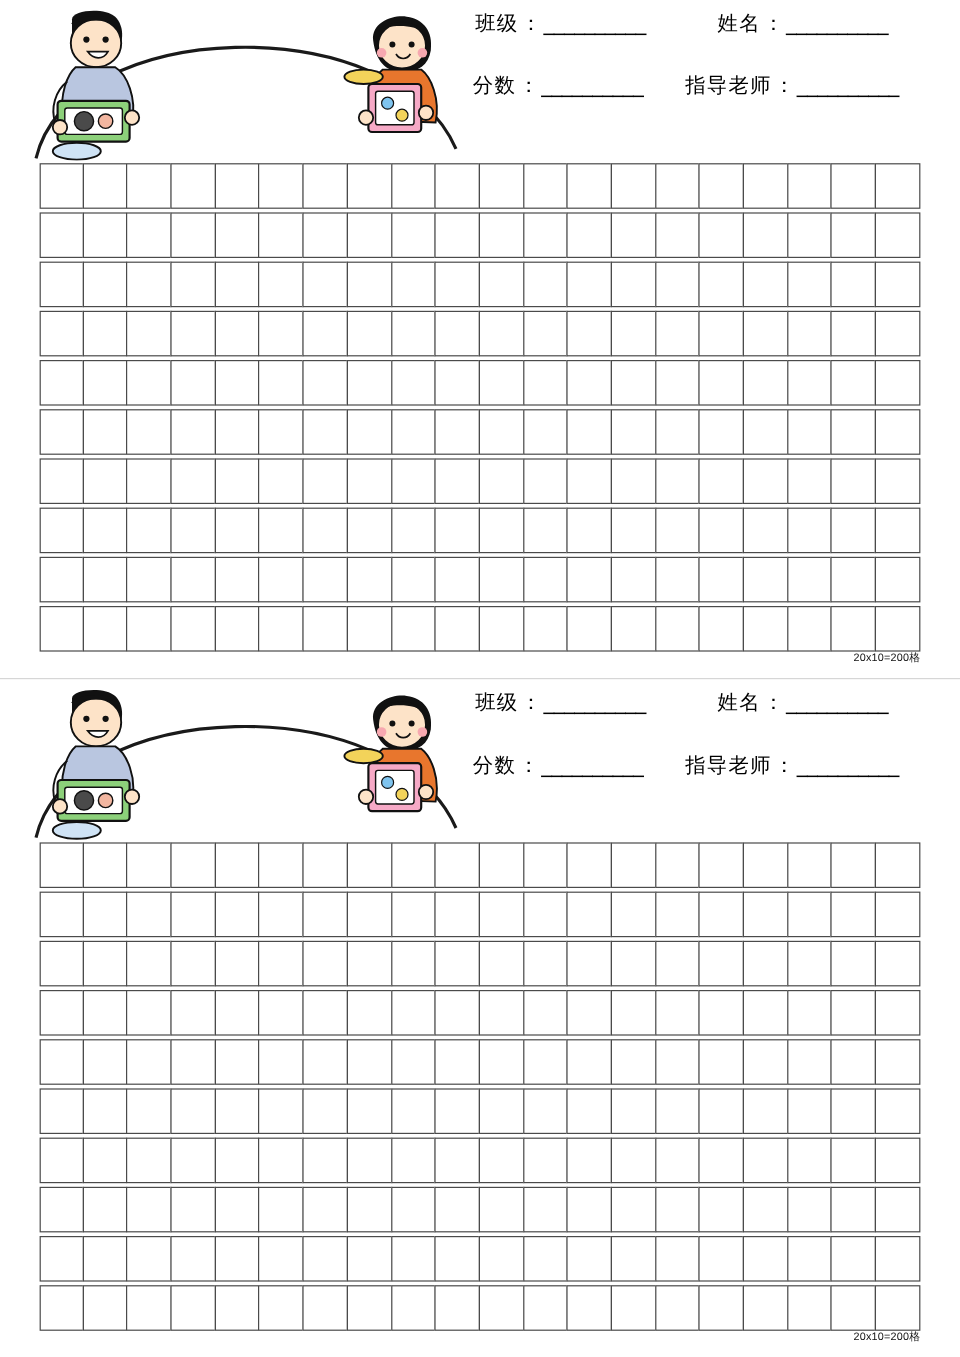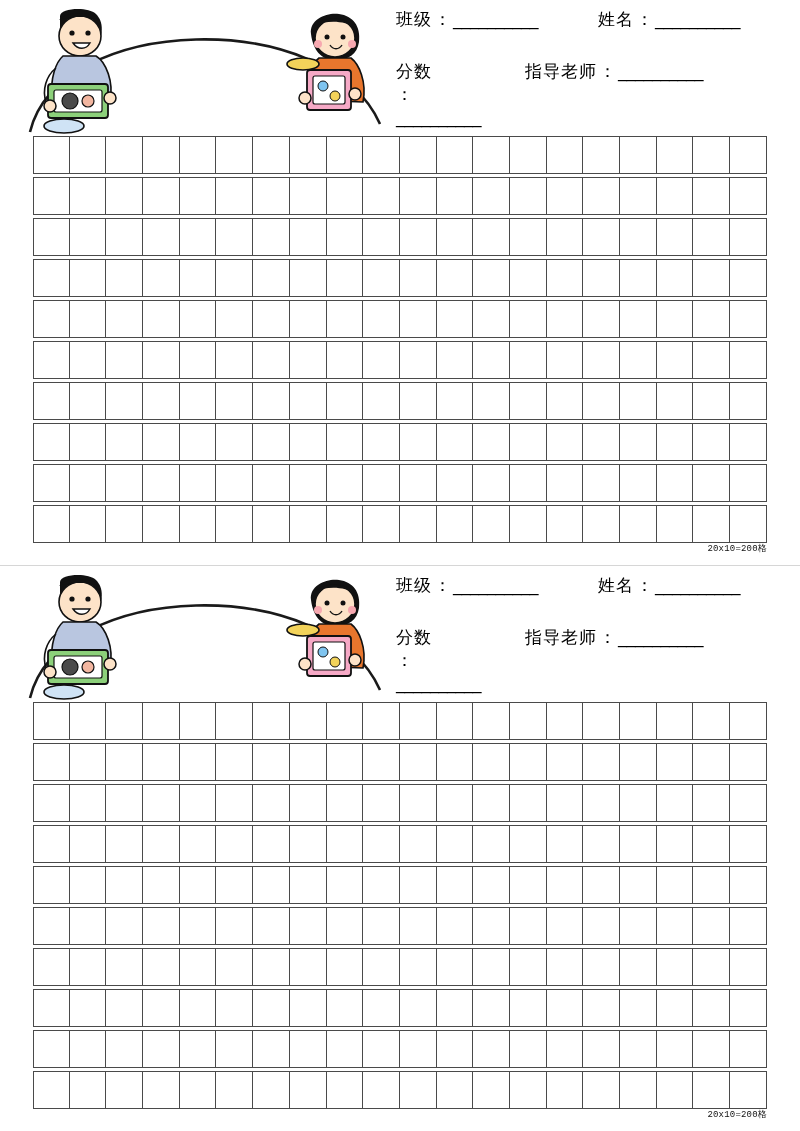--- a/index.html
+++ b/index.html
@@ -81,22 +81,22 @@
     font-family: "DejaVu Sans", sans-serif;
     margin: 0 2px;
   }
   .field-blank {
     font-size: 18px;
     font-family: "DejaVu Sans", sans-serif;
     letter-spacing: -0.5px;
   }
   .row1 .field-class { margin-left: 4px; }
   .row1 .field-name { margin-left: 60px; }
-  .row2 .field-score { margin-left: 2px; flex-direction: column; }
-  .row2 .field-teacher { margin-left: 46px; justify-content: flex-end; }
+  .row2 .field-score { margin-left: 2px; }
+  .row2 .field-teacher { margin-left: 35px; justify-content: flex-end; }
   .grid-row {
     display: grid;
     grid-template-columns: repeat(20, 36.7px);
     height: 38px;
   }
   .cell {
     border: 1px solid #4a4a4a;
     box-sizing: border-box;
     margin-left: -1px;
     background: #fff;
@@ -109,21 +109,21 @@
     top: 136px;
     width: 734px;
   }
   .grid-wrap .grid-row { margin-bottom: 3px; }
 
   .count-label {
     position: absolute;
     right: 33px;
     top: 542px;
     font-size: 9px;
-    font-family: Liberation Mono, monospace;
+    font-family: Liberation Sans, sans-serif;
     color: #111;
     letter-spacing: 0.2px;
   }
 
   
   .kid {
     position: absolute;
   }
   .kid-left { left: 30px; top: 6px; width: 110px; height: 128px; }
   .kid-right { left: 285px; top: 12px; width: 105px; height: 112px; }

